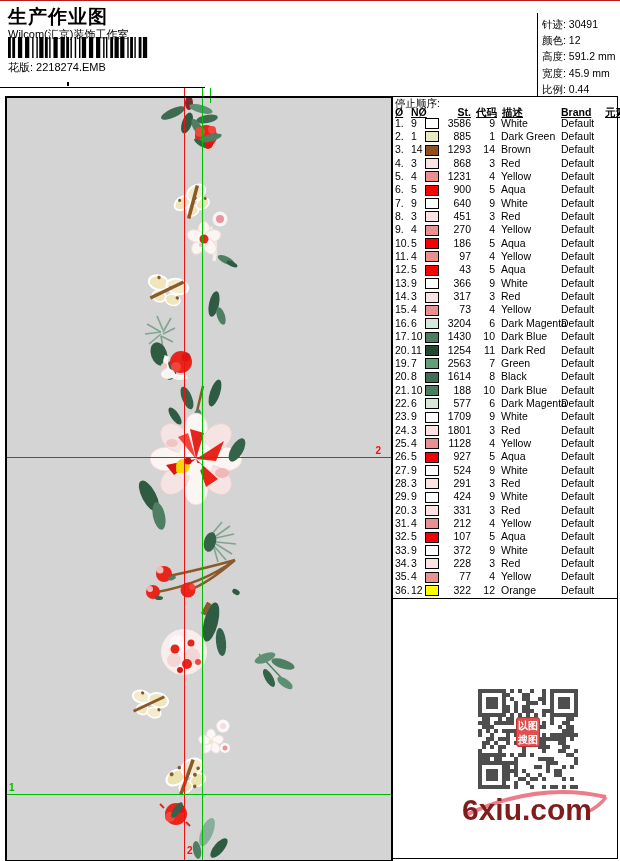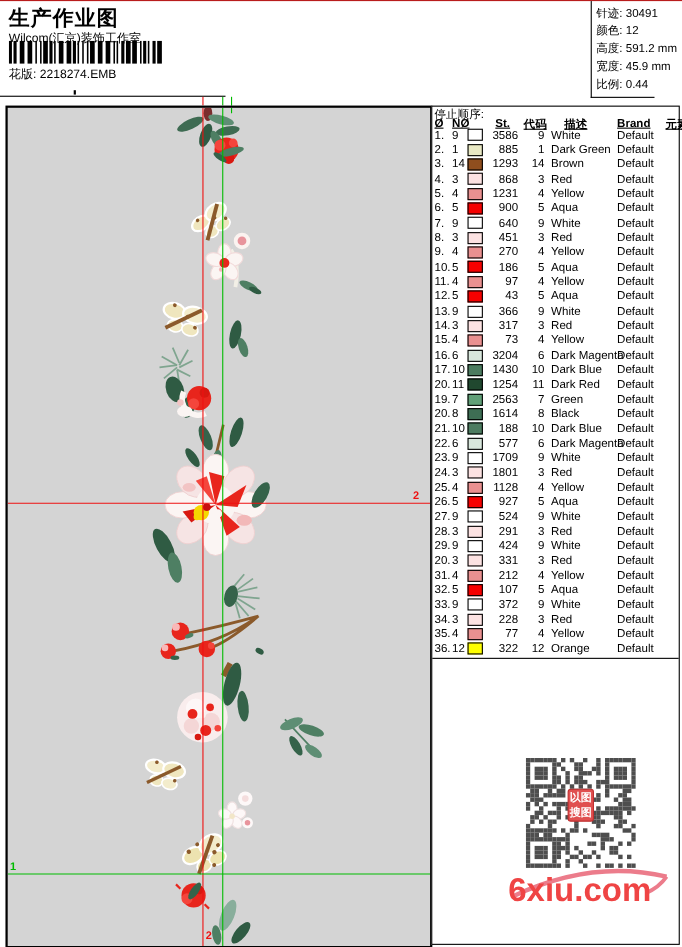--- a/index.html
+++ b/index.html
@@ -7,21 +7,21 @@
        font-family:"Liberation Sans",sans-serif;color:#000;}
   .page{position:absolute;inset:0;border-top:1px solid #b91c1c;}
 
   
   .hdr-title{position:absolute;left:8px;top:3px;font-size:19px;font-weight:bold;letter-spacing:1px;}
   .hdr-sub{position:absolute;left:8px;top:26px;font-size:11px;}
   #barcode{position:absolute;left:8px;top:36px;width:142px;height:21px;}
   .hdr-file{position:absolute;left:8px;top:59px;font-size:11px;}
   .hdr-tick{position:absolute;left:67px;top:81px;width:2px;height:4px;background:#000;}
   .hdr-underline{position:absolute;left:0;top:86px;width:205px;height:1px;background:#000;}
-  .stats{position:absolute;left:537px;top:0;width:58px;height:88px;
+  .stats{position:absolute;left:537px;top:12px;width:58px;height:88px;
          border-left:1px solid #000;border-bottom:1px solid #000;padding:3px 0 4px 4px;box-sizing:border-box;}
   .stat-row{font-size:10.5px;line-height:16.2px;white-space:nowrap;}
   .stat-row .lab{}
   .stat-row .val{}
 
   
   .design-area{position:absolute;left:5px;top:95px;width:384px;height:762px;
                border:2px solid #000;background:#D4D4D4;}
   .design-area svg{display:block;}
   .stub{position:absolute;width:1px;top:87px;height:8px;}
@@ -31,41 +31,41 @@
   text.guide{font-family:"Liberation Sans",sans-serif;font-size:10px;font-weight:bold;}
 
   
   .stop-panel{position:absolute;left:392px;top:95px;width:226px;height:763px;
               border:1px solid #000;box-sizing:border-box;background:#fff;}
   .panel-title{position:absolute;left:2px;top:0;font-size:10.5px;}
   .thead{position:absolute;left:0;right:0;top:9px;display:grid;
          grid-template-columns:16px 14px 18px 30px 24px 64px 44px 1fr;
          padding-left:2px;font-size:10.5px;font-weight:bold;}
   .thead span{text-decoration:underline;white-space:nowrap;}
-  .thead .h-st{text-align:center;padding-right:2px;text-decoration:underline;}
+  .thead .h-st{text-align:right;padding-right:2px;text-decoration:underline;}
   .thead .h-code{text-align:right;}
-  .thead .h-desc{padding-left:16px;}
+  .thead .h-desc{padding-left:5px;}
   #tbody{position:absolute;left:0;right:0;top:19px;}
   .trow{display:grid;grid-template-columns:16px 14px 18px 30px 24px 64px 44px 1fr;
         height:13.35px;align-items:center;font-size:10.5px;padding-left:2px;}
   .c-st,.c-code{text-align:right;padding-right:2px;}
   .c-desc{padding-left:4px;white-space:nowrap;overflow:visible;}
   .c-sw .swatch-inner{display:inline-block;width:12px;height:9px;border:1px solid #000;vertical-align:middle;}
   .table-bottom{position:absolute;left:0;right:0;top:501px;height:1px;background:#000;}
 
   
   #qr{position:absolute;left:478px;top:688px;width:100px;height:100px;}
   .stamp{position:absolute;left:516px;top:716px;width:24px;height:30px;
          background:#E05050;border:1.5px solid #C03030;border-radius:3px;
          color:#fff;font-size:10px;font-weight:bold;line-height:14px;text-align:center;
          box-sizing:border-box;padding-top:1px;}
   .logo-wrap{position:absolute;left:458px;top:780px;width:156px;height:52px;}
   .logo-swoosh{position:absolute;left:0;top:0;width:156px;height:40px;}
   .logo-text{position:absolute;left:4px;top:12px;font-size:30px;font-weight:bold;
-             color:#ef4444;letter-spacing:0px;font-style:normal;}
+             color:#7f1d1d;letter-spacing:0px;font-style:normal;}
 </style>
 </head>
 <body>
 
 <div class="page">
 
   <div class="hdr-title">生产作业图</div>
   <div class="hdr-sub">Wilcom(汇京)装饰工作室</div>
   <svg id="barcode" preserveAspectRatio="none" viewBox="0 0 100 21">
       <rect x="0" y="0" width="2" height="21" fill="#000"></rect>

